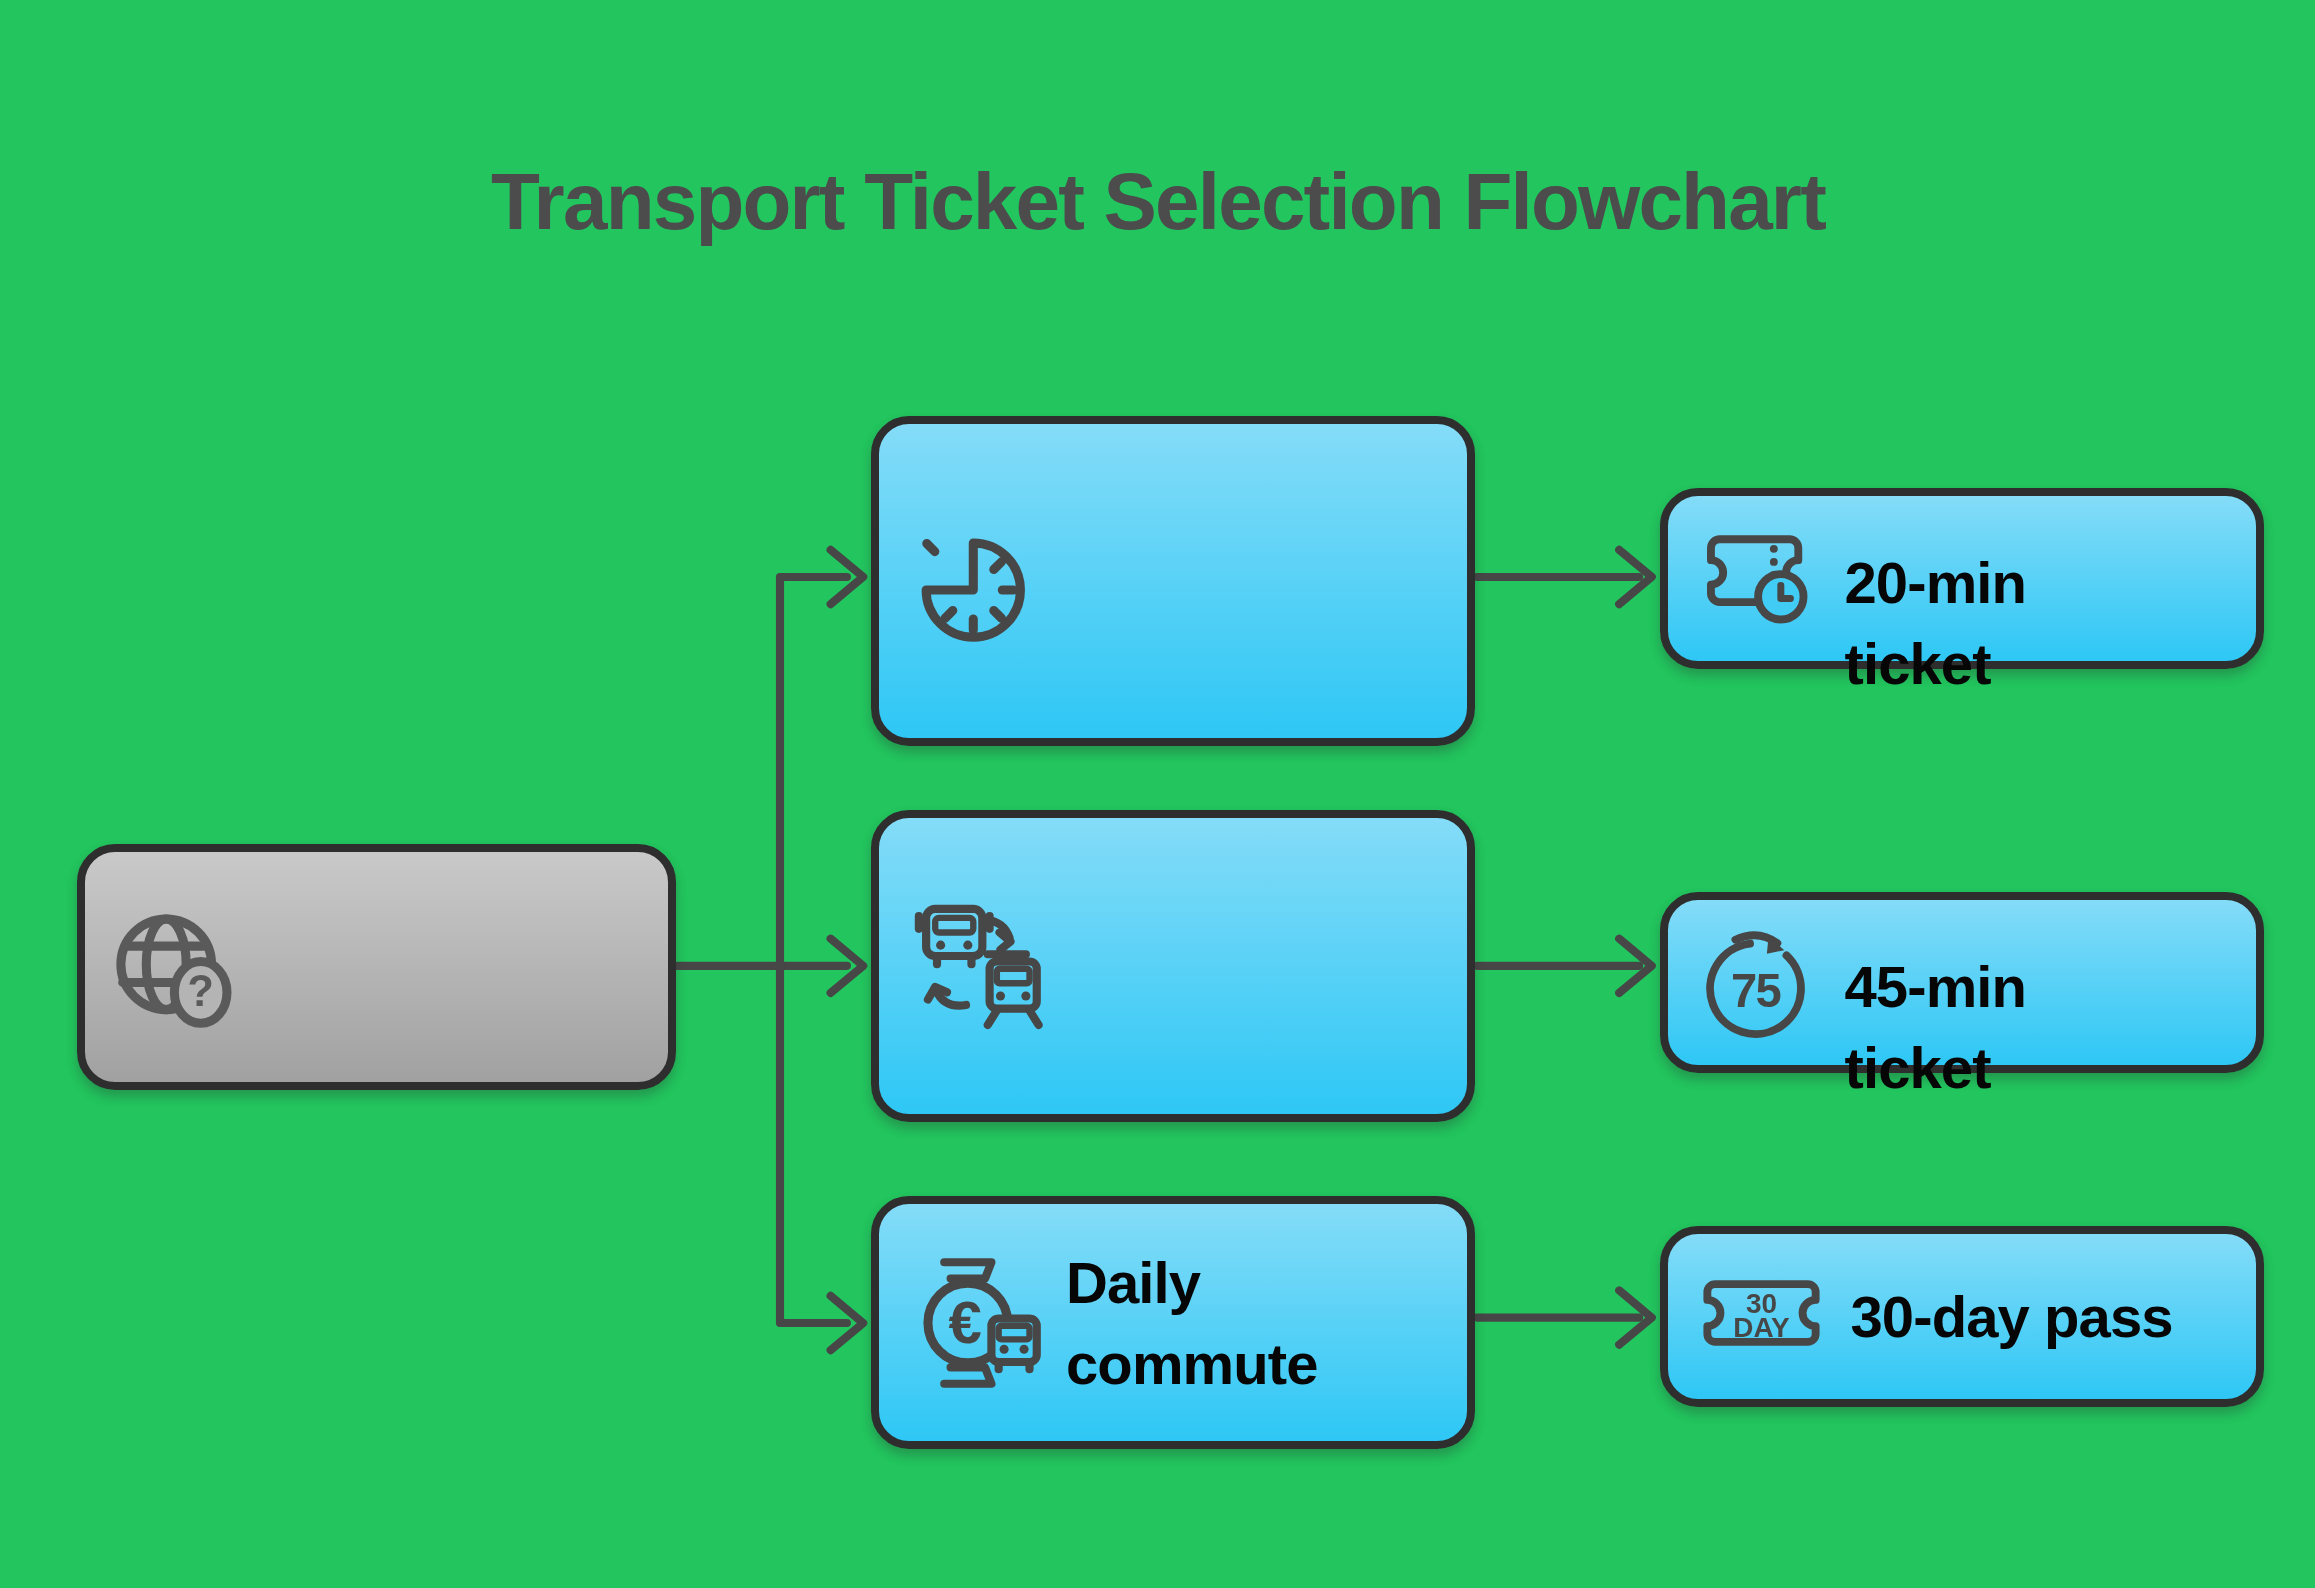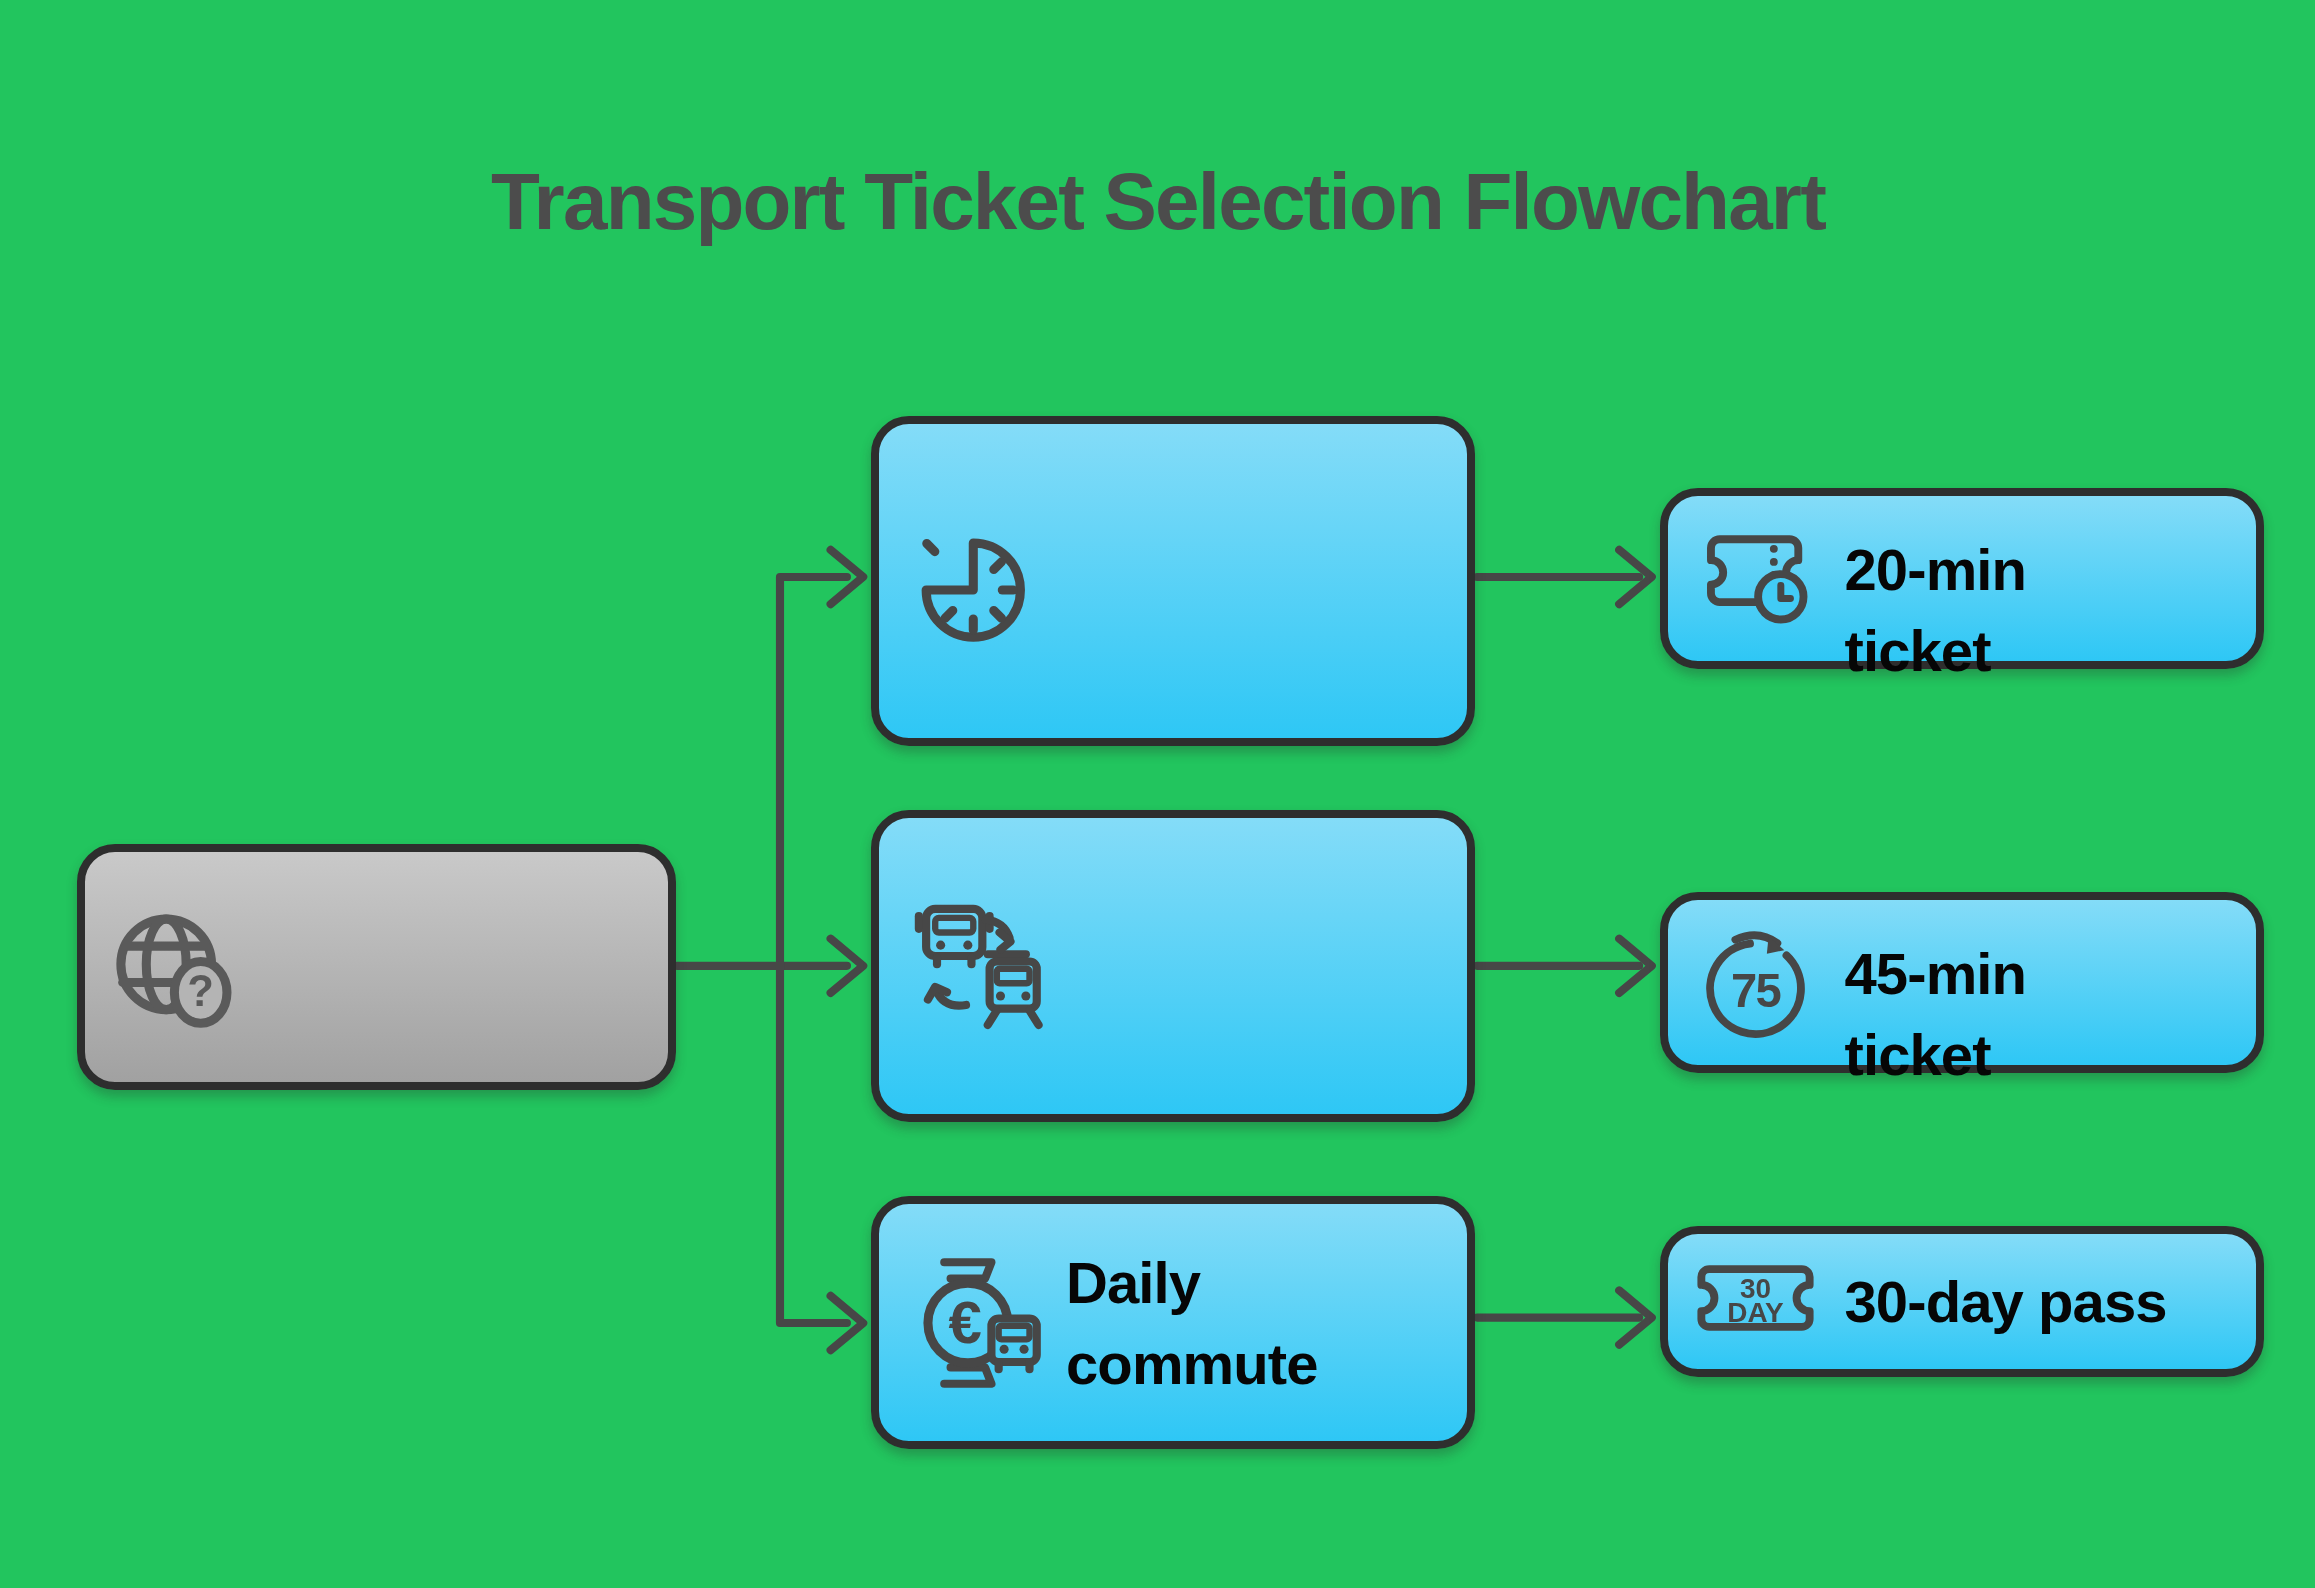--- a/index.html
+++ b/index.html
@@ -33,29 +33,29 @@
     box-sizing:border-box;
   }
   .node--blue{background:linear-gradient(180deg,#84dcf8 0%,#2ec7f5 100%);}
   .node--gray{background:linear-gradient(180deg,#c9c9c9 0%,#a1a1a1 100%);}
   .node--root{left:77px;top:844px;width:599px;height:246px;padding-left:25px;gap:20px;}
   .node--c1{left:871px;top:416px;width:604px;height:330px;padding-left:29px;gap:22px;}
   .node--c2{left:871px;top:810px;width:604px;height:312px;padding-left:29px;gap:22px;}
   .node--c3{left:871px;top:1196px;width:604px;height:253px;padding-left:29px;gap:22px;}
   .node--r1{left:1660px;top:488px;width:604px;height:181px;padding-left:22px;gap:23.5px;}
   .node--r2{left:1660px;top:892px;width:604px;height:181px;padding-left:22px;gap:23.5px;}
-  .node--r3{left:1660px;top:1226px;width:604px;height:151px;padding-left:22px;gap:23.5px;}
+  .node--r3{left:1660px;top:1226px;width:604px;height:181px;padding-left:28px;gap:23.5px;}
   .node .label{
     font-size:58px;font-weight:700;letter-spacing:-0.9px;
     line-height:81px;color:#060606;
     white-space:pre-line;
   }
   
   .node--root .label{align-self:flex-start;margin-top:36px;}
-  .node--r1 .label,.node--r2 .label{align-self:flex-start;margin-top:33px;}
+  .node--r1 .label,.node--r2 .label{align-self:flex-start;margin-top:46px;}
   .node .icon{flex:0 0 auto;}
   svg text{font-family:"Liberation Sans", sans-serif;font-weight:700;}
 </style>
 </head>
 <body>
 
 <div class="canvas">
 
   <h1 class="page-title">Transport Ticket Selection Flowchart</h1>
 

